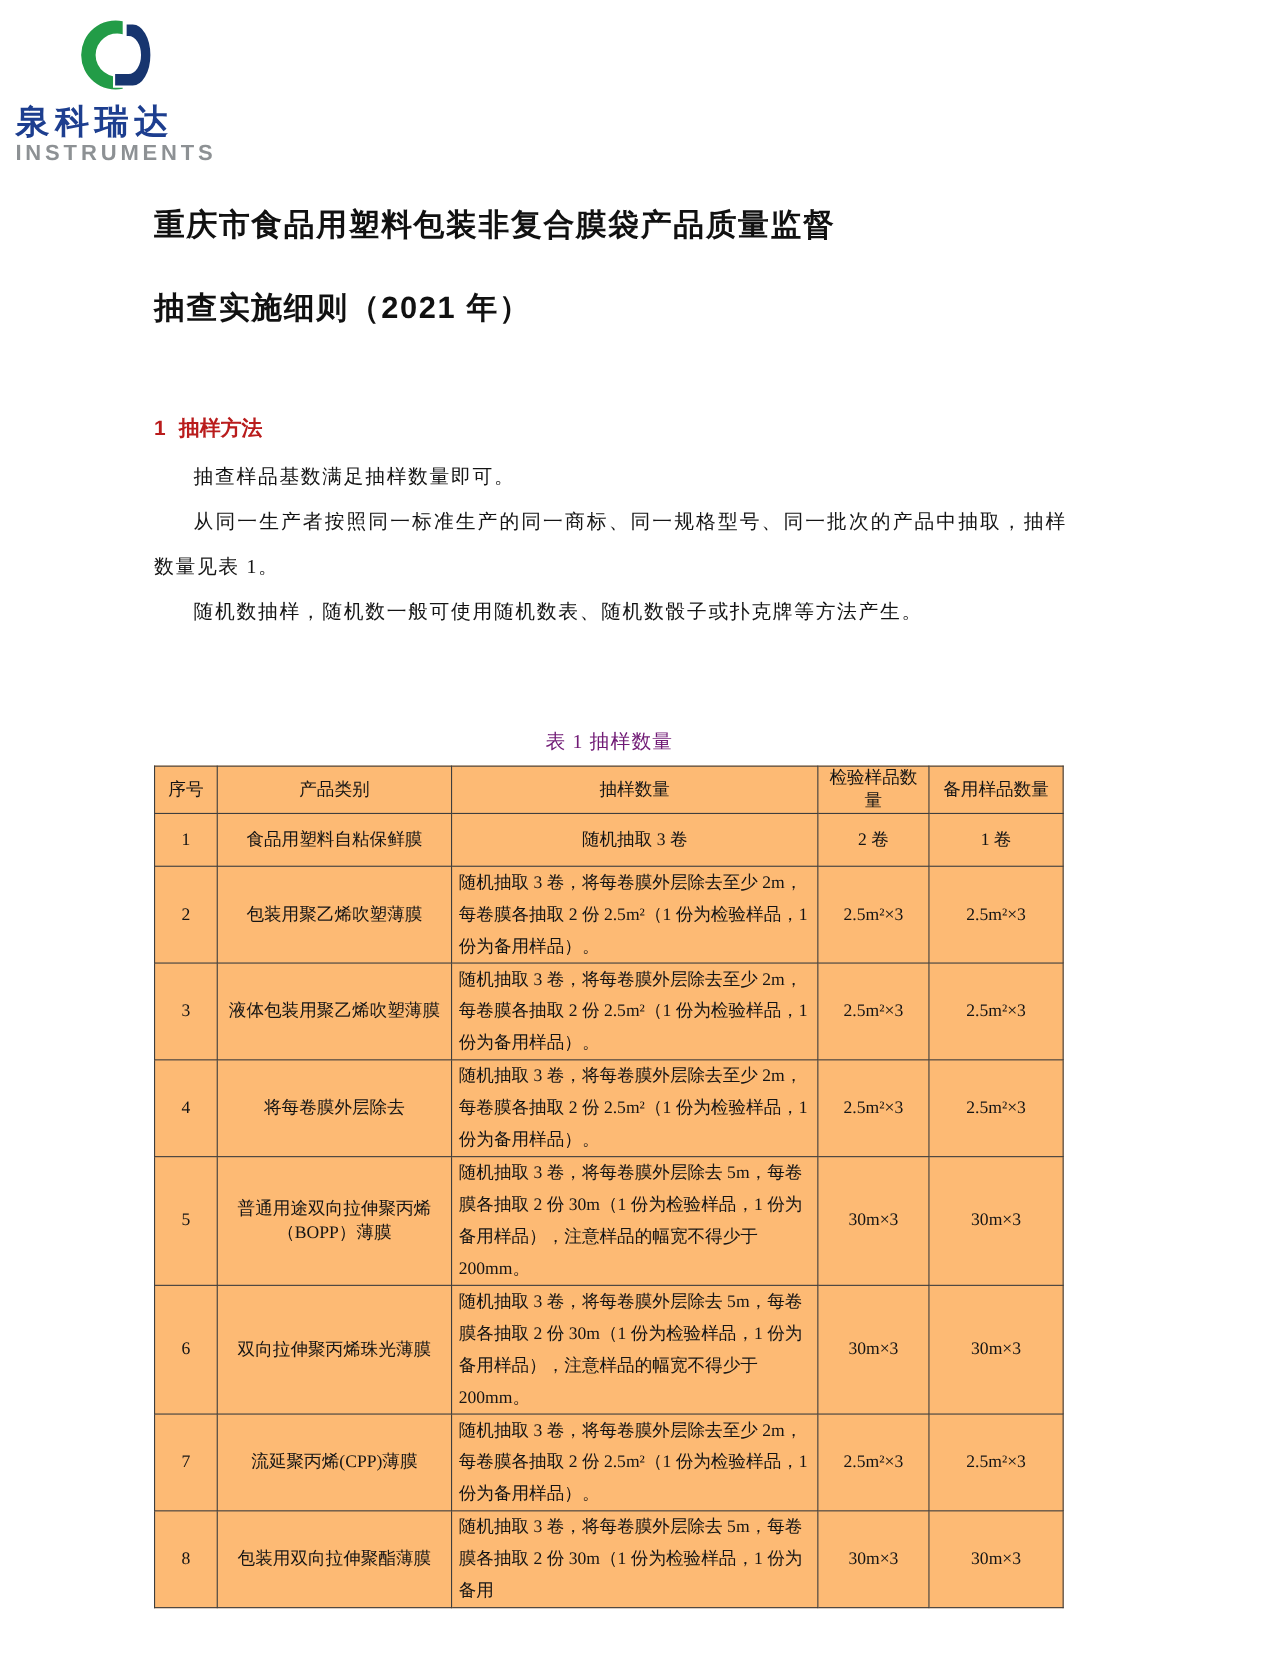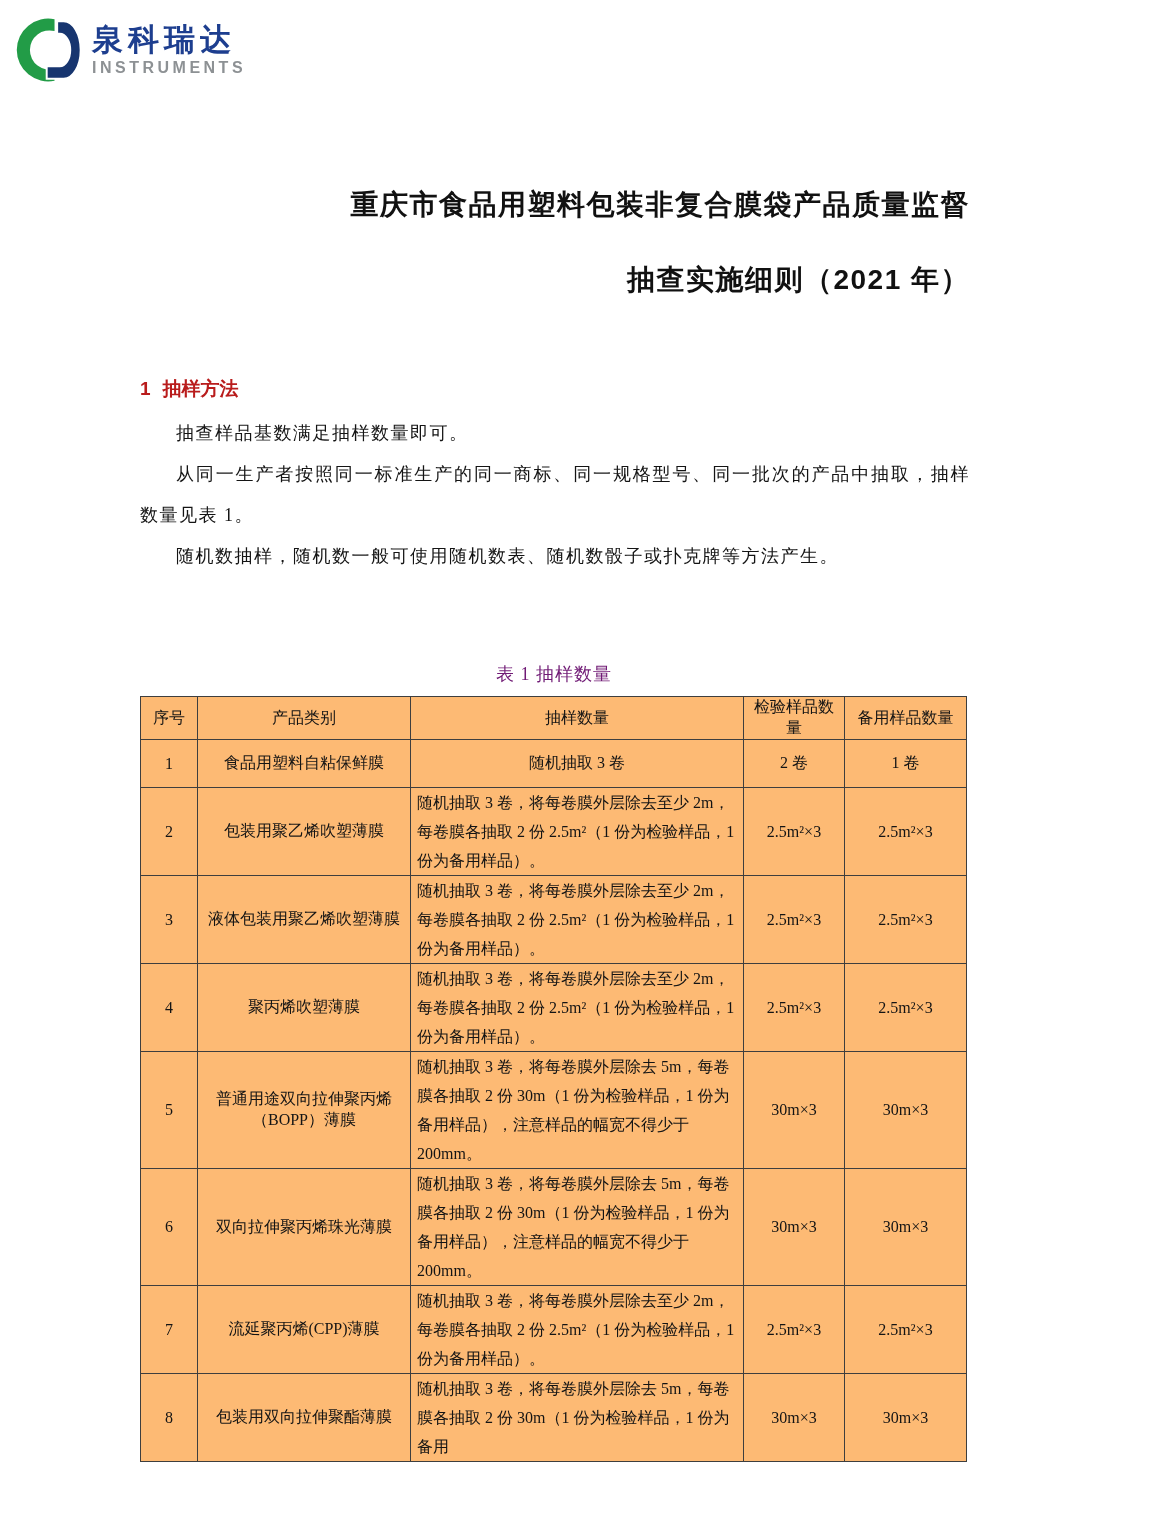--- a/index.html
+++ b/index.html
@@ -2,34 +2,34 @@
 <html><head>
 <meta charset="utf-8">
 <style>
   html,body{margin:0;padding:0;}
   body{
     width:1154px;height:1527px;background:#ffffff;position:relative;
     font-family:"Liberation Serif","DejaVu Serif",serif;color:#1a1a1a;
     overflow:hidden;
   }
   
-  .logo{position:absolute;top:16px;left:14px;display:flex;align-items:center;gap:10px;}
+  .logo{position:absolute;top:16px;left:14px;display:flex;align-items:center;gap:10px;flex-direction:column;}
   .logo-mark{width:68px;height:68px;flex:0 0 auto;}
   .logo-text{display:flex;flex-direction:column;justify-content:center;}
   .brand-cn{
     font-family:"Liberation Sans","DejaVu Sans",sans-serif;font-weight:bold;
     font-size:31px;line-height:34px;color:#1d3e8f;letter-spacing:5px;
   }
   .brand-en{
     font-family:"Liberation Sans","DejaVu Sans",sans-serif;font-weight:bold;
-    font-size:16px;line-height:18px;color:#8d9194;letter-spacing:3.5px;margin-top:2px;
+    font-size:20px;line-height:18px;color:#8d9194;letter-spacing:3.5px;margin-top:2px;
   }
   
   .doc-title{
-    position:absolute;left:140px;width:830px;text-align:right;
+    position:absolute;left:140px;width:830px;text-align:left;
     font-family:"Liberation Sans","DejaVu Sans",sans-serif;font-weight:bold;
     font-size:28px;letter-spacing:1.5px;color:#111;
   }
   .doc-title.line1{top:186px;}
   .doc-title.line2{top:261px;}
   
   .section-heading{
     position:absolute;top:376px;left:140px;
     font-family:"Liberation Sans","DejaVu Sans",sans-serif;font-weight:bold;
     font-size:19px;color:#b91c1c;
@@ -126,21 +126,21 @@
     </tr>
     <tr class="r-multi">
       <td>3</td>
       <td>液体包装用聚乙烯吹塑薄膜</td>
       <td class="method-left">随机抽取 3 卷，将每卷膜外层除去至少 2m，每卷膜各抽取 2 份 2.5m²（1 份为检验样品，1 份为备用样品）。</td>
       <td>2.5m²×3</td>
       <td>2.5m²×3</td>
     </tr>
     <tr class="r-multi">
       <td>4</td>
-      <td>聚丙烯吹塑薄膜</td>
+      <td>将每卷膜外层除去</td>
       <td class="method-left">随机抽取 3 卷，将每卷膜外层除去至少 2m，每卷膜各抽取 2 份 2.5m²（1 份为检验样品，1 份为备用样品）。</td>
       <td>2.5m²×3</td>
       <td>2.5m²×3</td>
     </tr>
     <tr class="r-multi">
       <td>5</td>
       <td>普通用途双向拉伸聚丙烯（BOPP）薄膜</td>
       <td class="method-left">随机抽取 3 卷，将每卷膜外层除去 5m，每卷膜各抽取 2 份 30m（1 份为检验样品，1 份为备用样品），注意样品的幅宽不得少于 200mm。</td>
       <td>30m×3</td>
       <td>30m×3</td>

